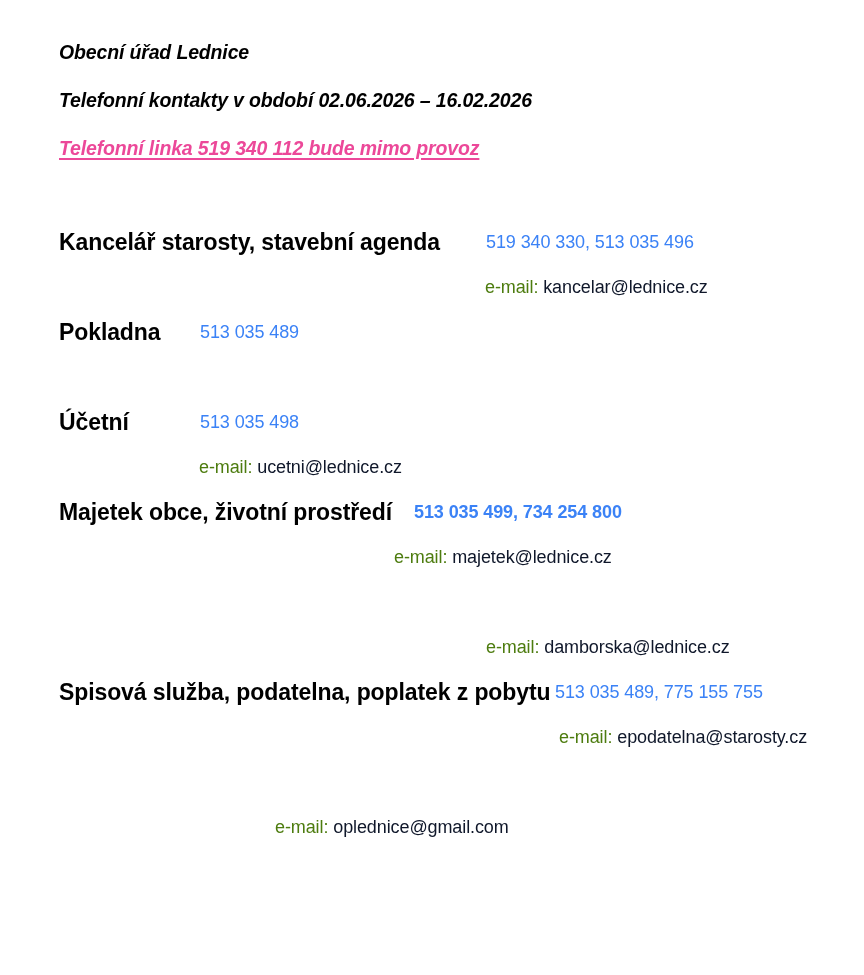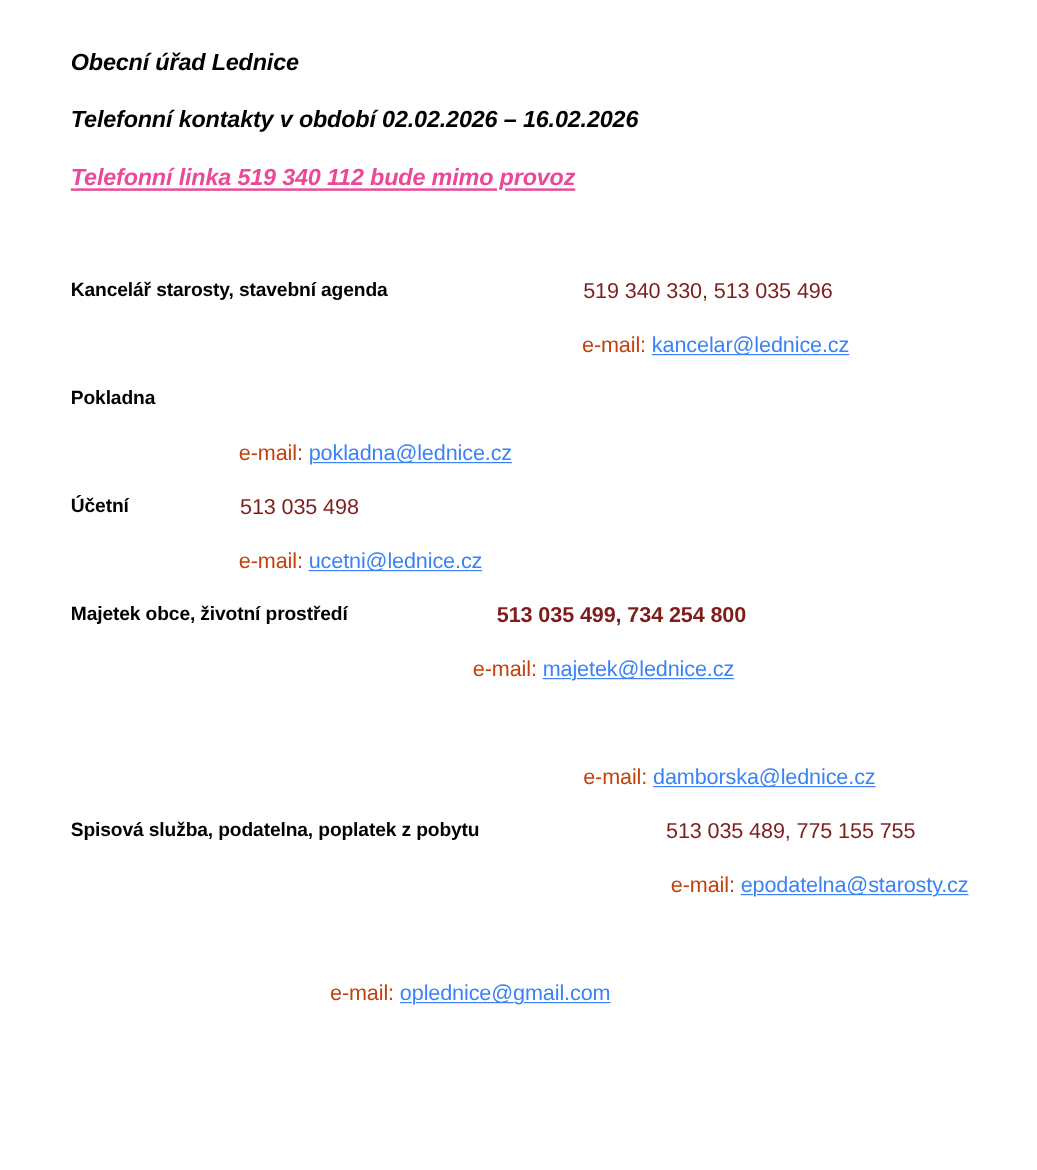--- a/index.html
+++ b/index.html
@@ -67,74 +67,71 @@
     white-space: nowrap;
     font-size: 18px;
   }
   .line.primary { top: 0; }
   .line.secondary { top: 45px; }
 
   .label {
     position: absolute;
     left: 59px;
     font-weight: bold;
-    font-size: 16px;
+    font-size: 23px;
     letter-spacing: -0.1px;
     color: #000000;
   }
   .phone {
     position: absolute;
     font-size: 18px;
-    color: #7f1d1d;
+    color: #3b82f6;
     letter-spacing: -0.1px;
   }
   .mailgroup {
     position: absolute;
     font-size: 18px;
     color: #000000;
     letter-spacing: -0.1px;
   }
   .mail-prefix {
-    color: #c2410c;
+    color: #4d7c0f;
   }
   .mail-link {
-    color: #3b82f6;
-    text-decoration: underline;
+    color: #0f172a;
     text-underline-offset: 2px;
     text-decoration-thickness: 1px;
     cursor: pointer;
   }
 </style>
 </head>
 <body>
 
 <div class="page">
 
   <div class="head-block">
     <div class="head-line">Obecní úřad Lednice</div>
-    <div class="head-line">Telefonní kontakty v období 02.02.2026 – 16.02.2026</div>
+    <div class="head-line">Telefonní kontakty v období 02.06.2026 – 16.02.2026</div>
     <div class="head-line alert">Telefonní linka 519 340 112 bude mimo provoz</div>
   </div>
 
   <div class="contacts">
       <div class="row">
         <div class="line primary">
           <span class="label">Kancelář starosty, stavební agenda</span>
           <span class="phone" style="left: 486px;">519 340 330, 513 035 496</span>
         </div>
         <div class="line secondary">
           <span class="mailgroup" style="left: 485px;"><span class="mail-prefix">e-mail:</span> <span class="mail-link">kancelar@lednice.cz</span></span>
         </div>
       </div>
       <div class="row">
         <div class="line primary">
           <span class="label">Pokladna</span>
-        </div>
-        <div class="line secondary">
-          <span class="mailgroup" style="left: 199px;"><span class="mail-prefix">e-mail:</span> <span class="mail-link">pokladna@lednice.cz</span></span>
+          <span class="phone" style="left: 200px;">513 035 489</span>
         </div>
       </div>
       <div class="row">
         <div class="line primary">
           <span class="label">Účetní</span>
           <span class="phone" style="left: 200px;">513 035 498</span>
         </div>
         <div class="line secondary">
           <span class="mailgroup" style="left: 199px;"><span class="mail-prefix">e-mail:</span> <span class="mail-link">ucetni@lednice.cz</span></span>
         </div>

